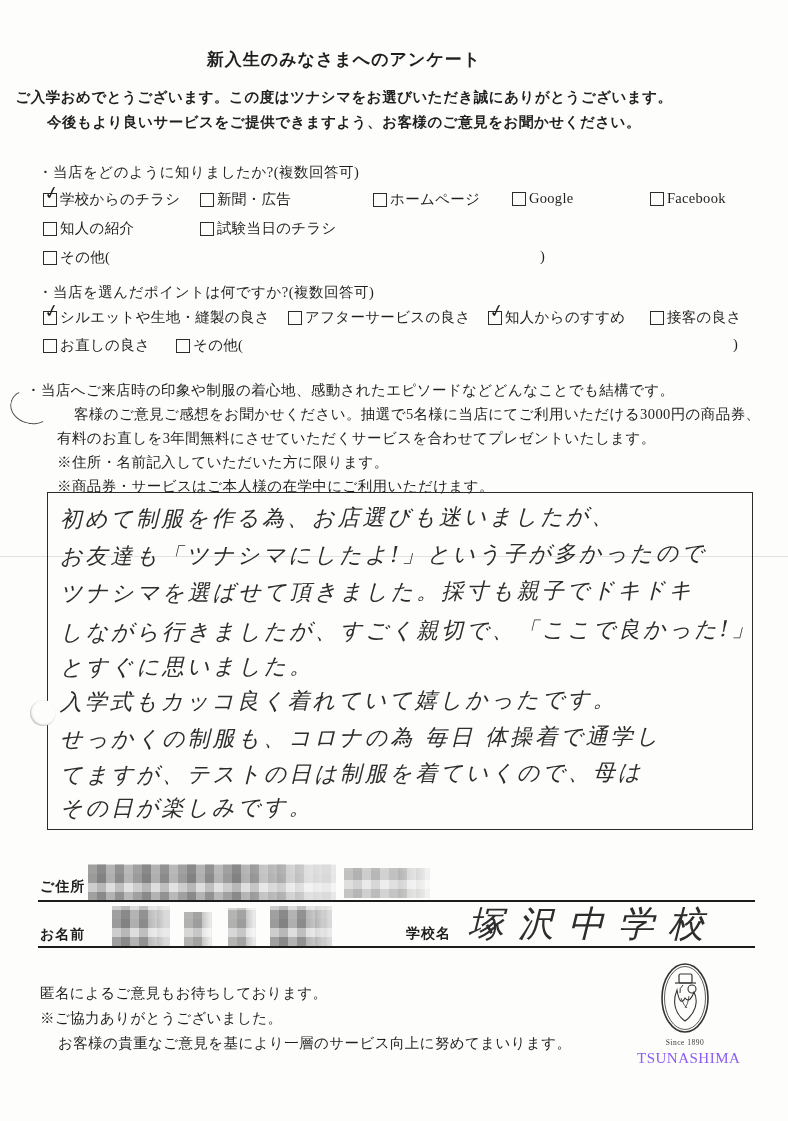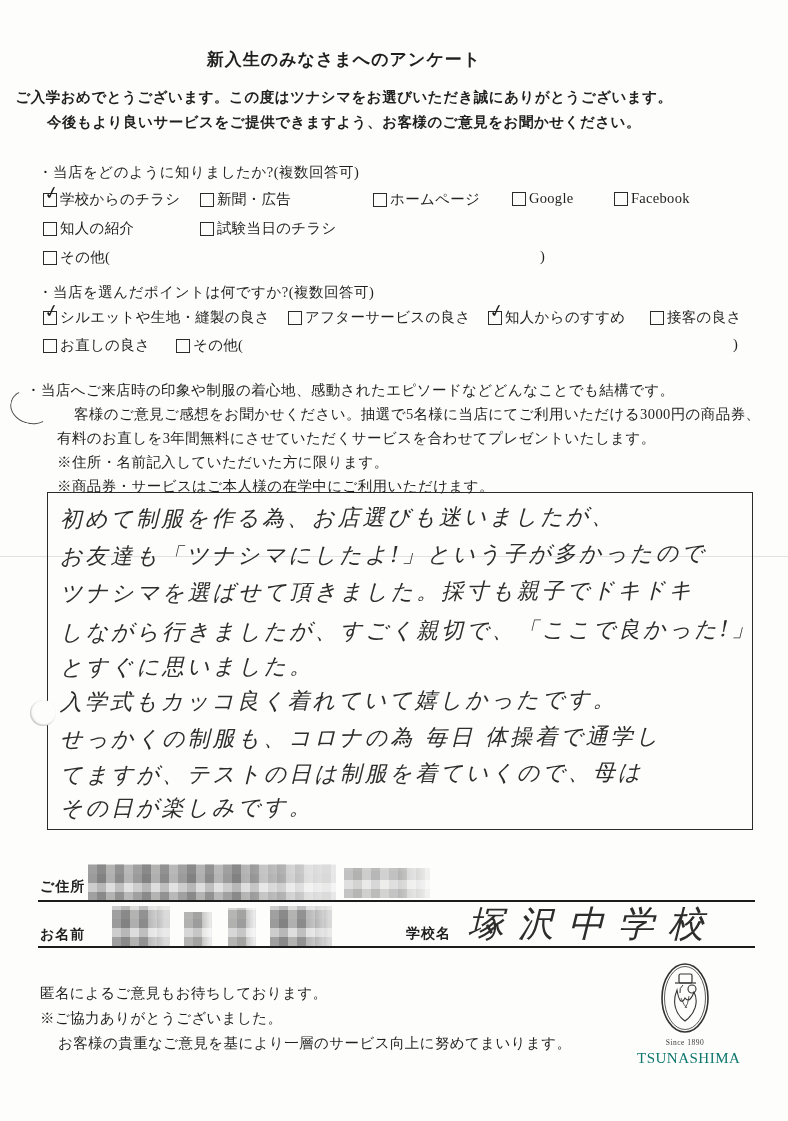--- a/index.html
+++ b/index.html
@@ -40,21 +40,21 @@
     background:
       linear-gradient(90deg, rgba(255,255,255,0) 62%, rgba(255,255,255,.7) 95%),
       repeating-linear-gradient(0deg, rgba(110,110,110,.45) 0 9px, rgba(215,215,215,.5) 9px 18px, rgba(85,85,85,.4) 18px 27px),
       repeating-linear-gradient(90deg, #b9b9b9 0 9px, #8a8a8a 9px 18px, #dedede 18px 27px, #9b9b9b 27px 36px, #e9e9e9 36px 45px);
     opacity:.9;
   }
   .school{font-size:36px;letter-spacing:14px;white-space:nowrap;}
   .foot{font-size:14.5px;letter-spacing:.4px;white-space:nowrap;}
   .logo{position:absolute;left:637px;top:962px;width:96px;text-align:center;}
   .since{font-size:7.5px;color:#3a3a3a;letter-spacing:.5px;margin-top:-2px;}
-  .brand{font-size:15px;letter-spacing:.5px;color:#0f766e;margin-top:3px;font-family:"Liberation Serif",serif;}
+  .brand{font-size:15px;letter-spacing:.5px;color:#8b5cf6;margin-top:3px;font-family:"Liberation Serif",serif;}
   .punch-hole{
     position:absolute;left:30px;top:700px;width:26px;height:26px;border-radius:50%;
     background:#fdfdfc;box-shadow:inset 1px -1px 2px rgba(140,140,140,.55);z-index:5;
   }
   .hook-artifact{
     position:absolute;left:10px;top:390px;width:40px;height:32px;border-radius:50%;
     border:1.7px solid #4a4a4a;border-color:transparent transparent #4a4a4a #4a4a4a;
     transform:rotate(14deg);
   }
 </style>
@@ -82,21 +82,21 @@
     <span>新聞・広告</span>
   </div>
   <div class="opt" style="left:373px;top:190px;">
     <span class="cb"></span>
     <span>ホームページ</span>
   </div>
   <div class="opt" style="left:512px;top:190px;">
     <span class="cb"></span>
     <span>Google</span>
   </div>
-  <div class="opt" style="left:614px;top:190px;">
+  <div class="opt" style="left:650px;top:190px;">
     <span class="cb"></span>
     <span>Facebook</span>
   </div>
 
   <div class="opt" style="left:43px;top:219px;">
     <span class="cb"></span>
     <span>知人の紹介</span>
   </div>
   <div class="opt" style="left:200px;top:219px;">
     <span class="cb"></span>

